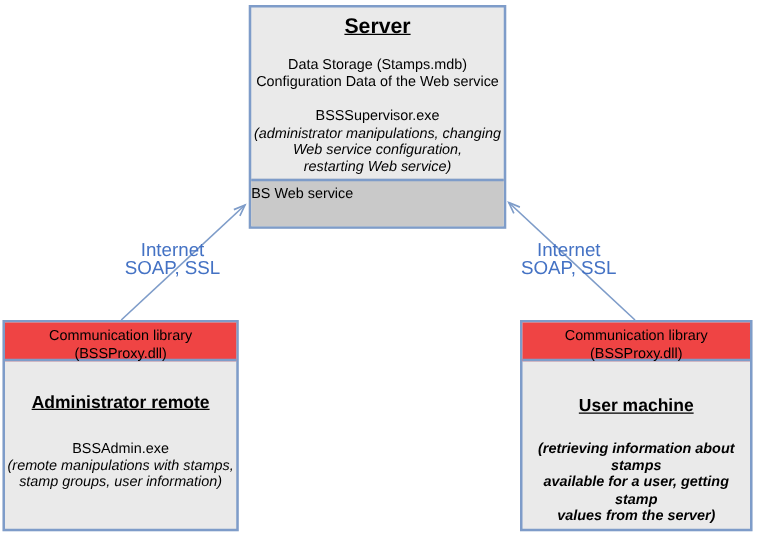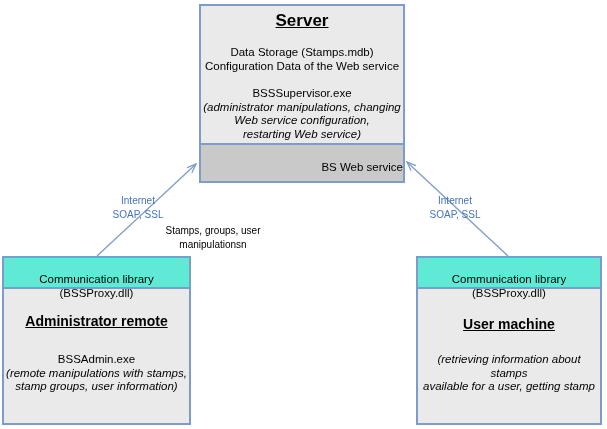--- a/index.html
+++ b/index.html
@@ -47,43 +47,43 @@
   .srv-data { top: 40px; }
   .srv-app  { top: 81px; }
 
   .band {
     position: absolute;
     left: 0; right: 0; bottom: 0;
     height: 38px;
     background: #c9c9c9;
     border-top: 2px solid #7e9cc9;
     box-sizing: border-box;
-    text-align: right;
-    padding-top: 16px;
+    text-align: left;
+    padding-top: 4px;
   }
   .header-band {
     position: absolute;
     left: 0; right: 0; top: 0;
     height: 31px;
-    background: #5eead4;
+    background: #ef4444;
     border-bottom: 2px solid #7e9cc9;
     box-sizing: border-box;
     text-align: center;
-    padding-top: 15px;
+    padding-top: 5px;
   }
 
   .admin-title { top: 55px; }
   .admin-app   { top: 83px; margin-top: 12px; }
   .user-title  { top: 58px; }
-  .user-note   { top: 95px; }
+  .user-note   { top: 95px; font-weight: bold; }
 
   .label {
     position: absolute;
     text-align: center;
-    font-size: 10px;
+    font-size: 15px;
     line-height: 14px;
   }
   .label-blue { color: #4472c4; }
   .label-black { color: #000000; }
 
   .lbl-left-internet { left: 94px;  top: 194px; width: 88px; }
   .lbl-left-flow     { left: 138px; top: 224px; width: 150px; }
   .lbl-right-internet{ left: 411px; top: 194px; width: 88px; }
   .lbl-right-flow    { left: 345px; top: 239px; width: 170px; }
 </style>
@@ -135,29 +135,26 @@
 
   <div class="box user-box">
     <div class="header-band txt">
       <div>Communication library</div>
       <div>(BSSProxy.dll)</div>
     </div>
     <div class="abs machine-title user-title">User machine</div>
     <div class="abs user-note txt italic">
       <div>(retrieving information about stamps</div>
       <div>available for a user, getting stamp</div>
+      <div>values from the server)</div>
     </div>
   </div>
 
   <div class="label label-blue lbl-left-internet">
     <div>Internet</div>
     <div>SOAP, SSL</div>
-  </div>
-  <div class="label label-black lbl-left-flow">
-    <div>Stamps, groups, user</div>
-    <div>manipulationsn</div>
   </div>
   <div class="label label-blue lbl-right-internet">
     <div>Internet</div>
     <div>SOAP, SSL</div>
   </div>
 
 </div>
 
 </body></html>

